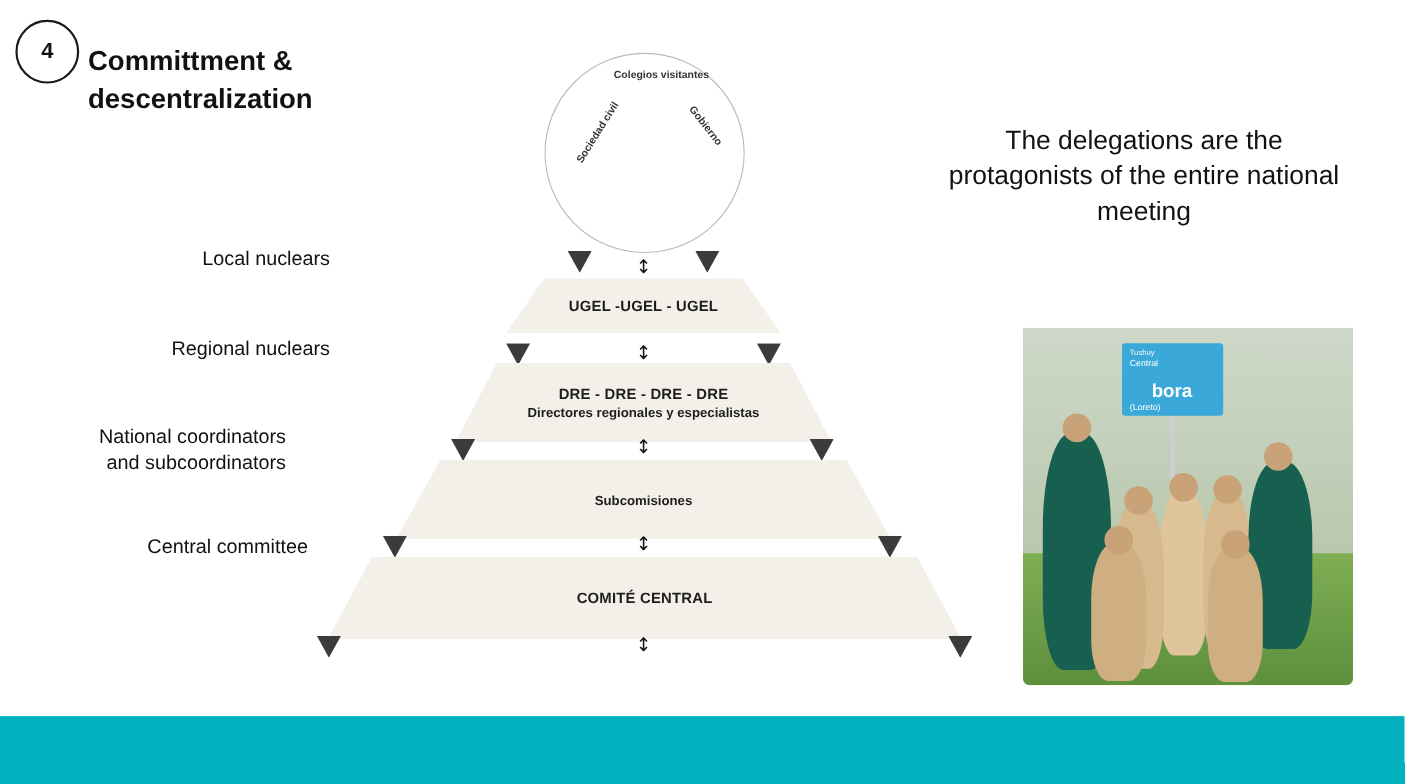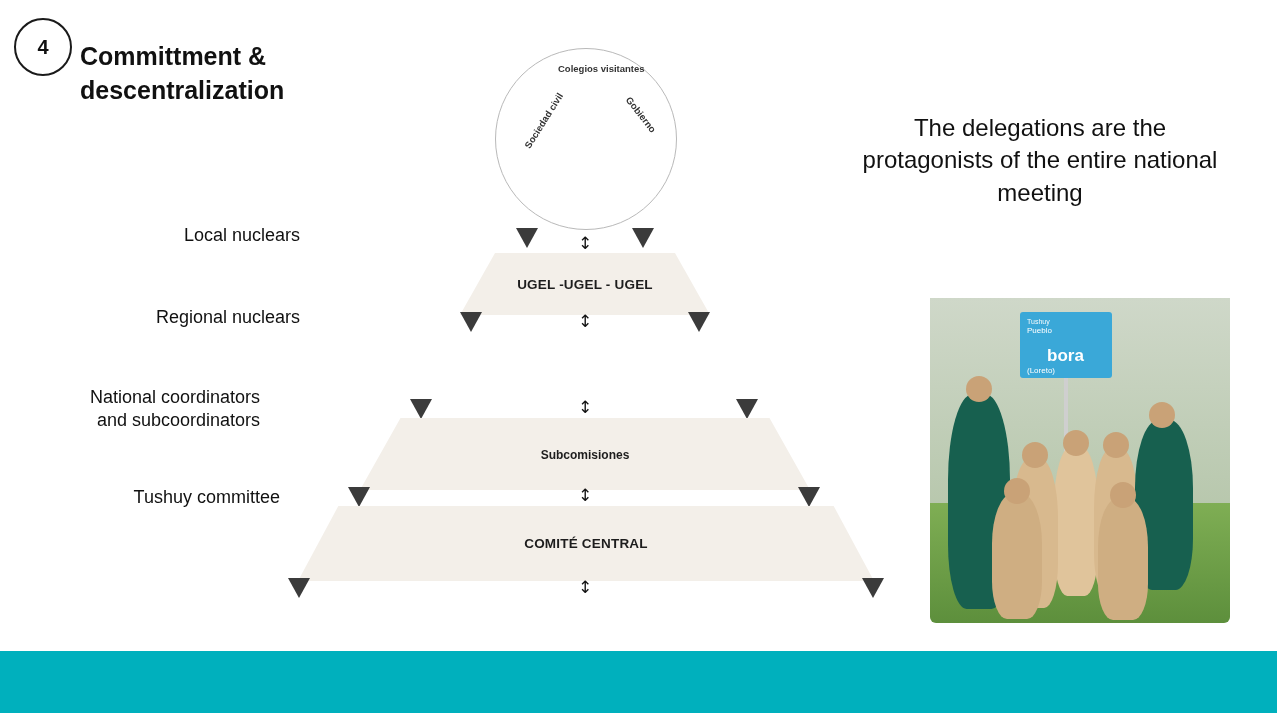--- a/index.html
+++ b/index.html
@@ -132,21 +132,21 @@
     flex-direction: column;
     align-items: center;
     justify-content: flex-end;
     padding-bottom: 4px;
     box-sizing: border-box;
   }
   .apex-tri .l1 { font-size: 13.5px; font-weight: bold; }
   .apex-tri .l2 { font-size: 13.5px; font-weight: bold; }
 
   .band-1 { 
-    left: 190px; top: 213px; width: 250px; height: 62px;
+    left: 190px; top: 213px; width: 250px; height: 50px;
     clip-path: polygon(14% 0%, 86% 0%, 100% 100%, 0% 100%);
   }
   .band-2 { 
     left: 144px; top: 290px; width: 342px; height: 72px;
     clip-path: polygon(11% 0%, 89% 0%, 100% 100%, 0% 100%);
   }
   .band-3 { 
     left: 90px; top: 378px; width: 450px; height: 72px;
     clip-path: polygon(9% 0%, 91% 0%, 100% 100%, 0% 100%);
   }
@@ -297,20 +297,24 @@
   <div class="vert-arrow" style="top:190px;">↕</div>
 
   <div class="band band-1">
     <div class="l1">UGEL -UGEL - UGEL</div>
   </div>
   <div class="tab" style="left:190px; top:272px;"></div>
   <div class="tab" style="left:418px; top:272px;"></div>
 
   <div class="vert-arrow" style="top:268px;">↕</div>
 
+  <div class="band band-2">
+    <div class="l1">DRE - DRE - DRE - DRE</div>
+    <div class="l2">Directores  regionales y especialistas</div>
+  </div>
   <div class="tab" style="left:140px; top:359px;"></div>
   <div class="tab" style="left:466px; top:359px;"></div>
 
   <div class="vert-arrow" style="top:354px;">↕</div>
 
   <div class="band band-3">
     <div class="l2">Subcomisiones</div>
   </div>
   <div class="tab" style="left:78px;  top:447px;"></div>
   <div class="tab" style="left:528px; top:447px;"></div>
@@ -323,31 +327,31 @@
   <div class="tab" style="left:18px;  top:538px;"></div>
   <div class="tab" style="left:592px; top:538px;"></div>
 
   <div class="vert-arrow" style="top:534px;">↕</div>
 
 </div>
 
 <div class="side-label sl-1">Local nuclears</div>
 <div class="side-label sl-2">Regional nuclears</div>
 <div class="side-label sl-3">National coordinators and subcoordinators</div>
-<div class="side-label sl-4">Tushuy committee</div>
+<div class="side-label sl-4">Central committee</div>
 
 <div class="photo">
   <div class="photo-ph">
     <div class="sky"></div>
     <div class="grass"></div>
 
     <div class="sign-pole"></div>
     <div class="sign">
       <div class="brand">Tushuy</div>
-      <div class="sub">Pueblo</div>
+      <div class="sub">Central</div>
       <div class="big">bora</div>
       <div class="sub">(Loreto)</div>
     </div>
 
     <div class="person p-adult-l"></div>
     <div class="head" style="left:36px; top:78px;"></div>
 
     <div class="person p-kid-2"></div>
     <div class="head" style="left:133px; top:132px;"></div>
 

